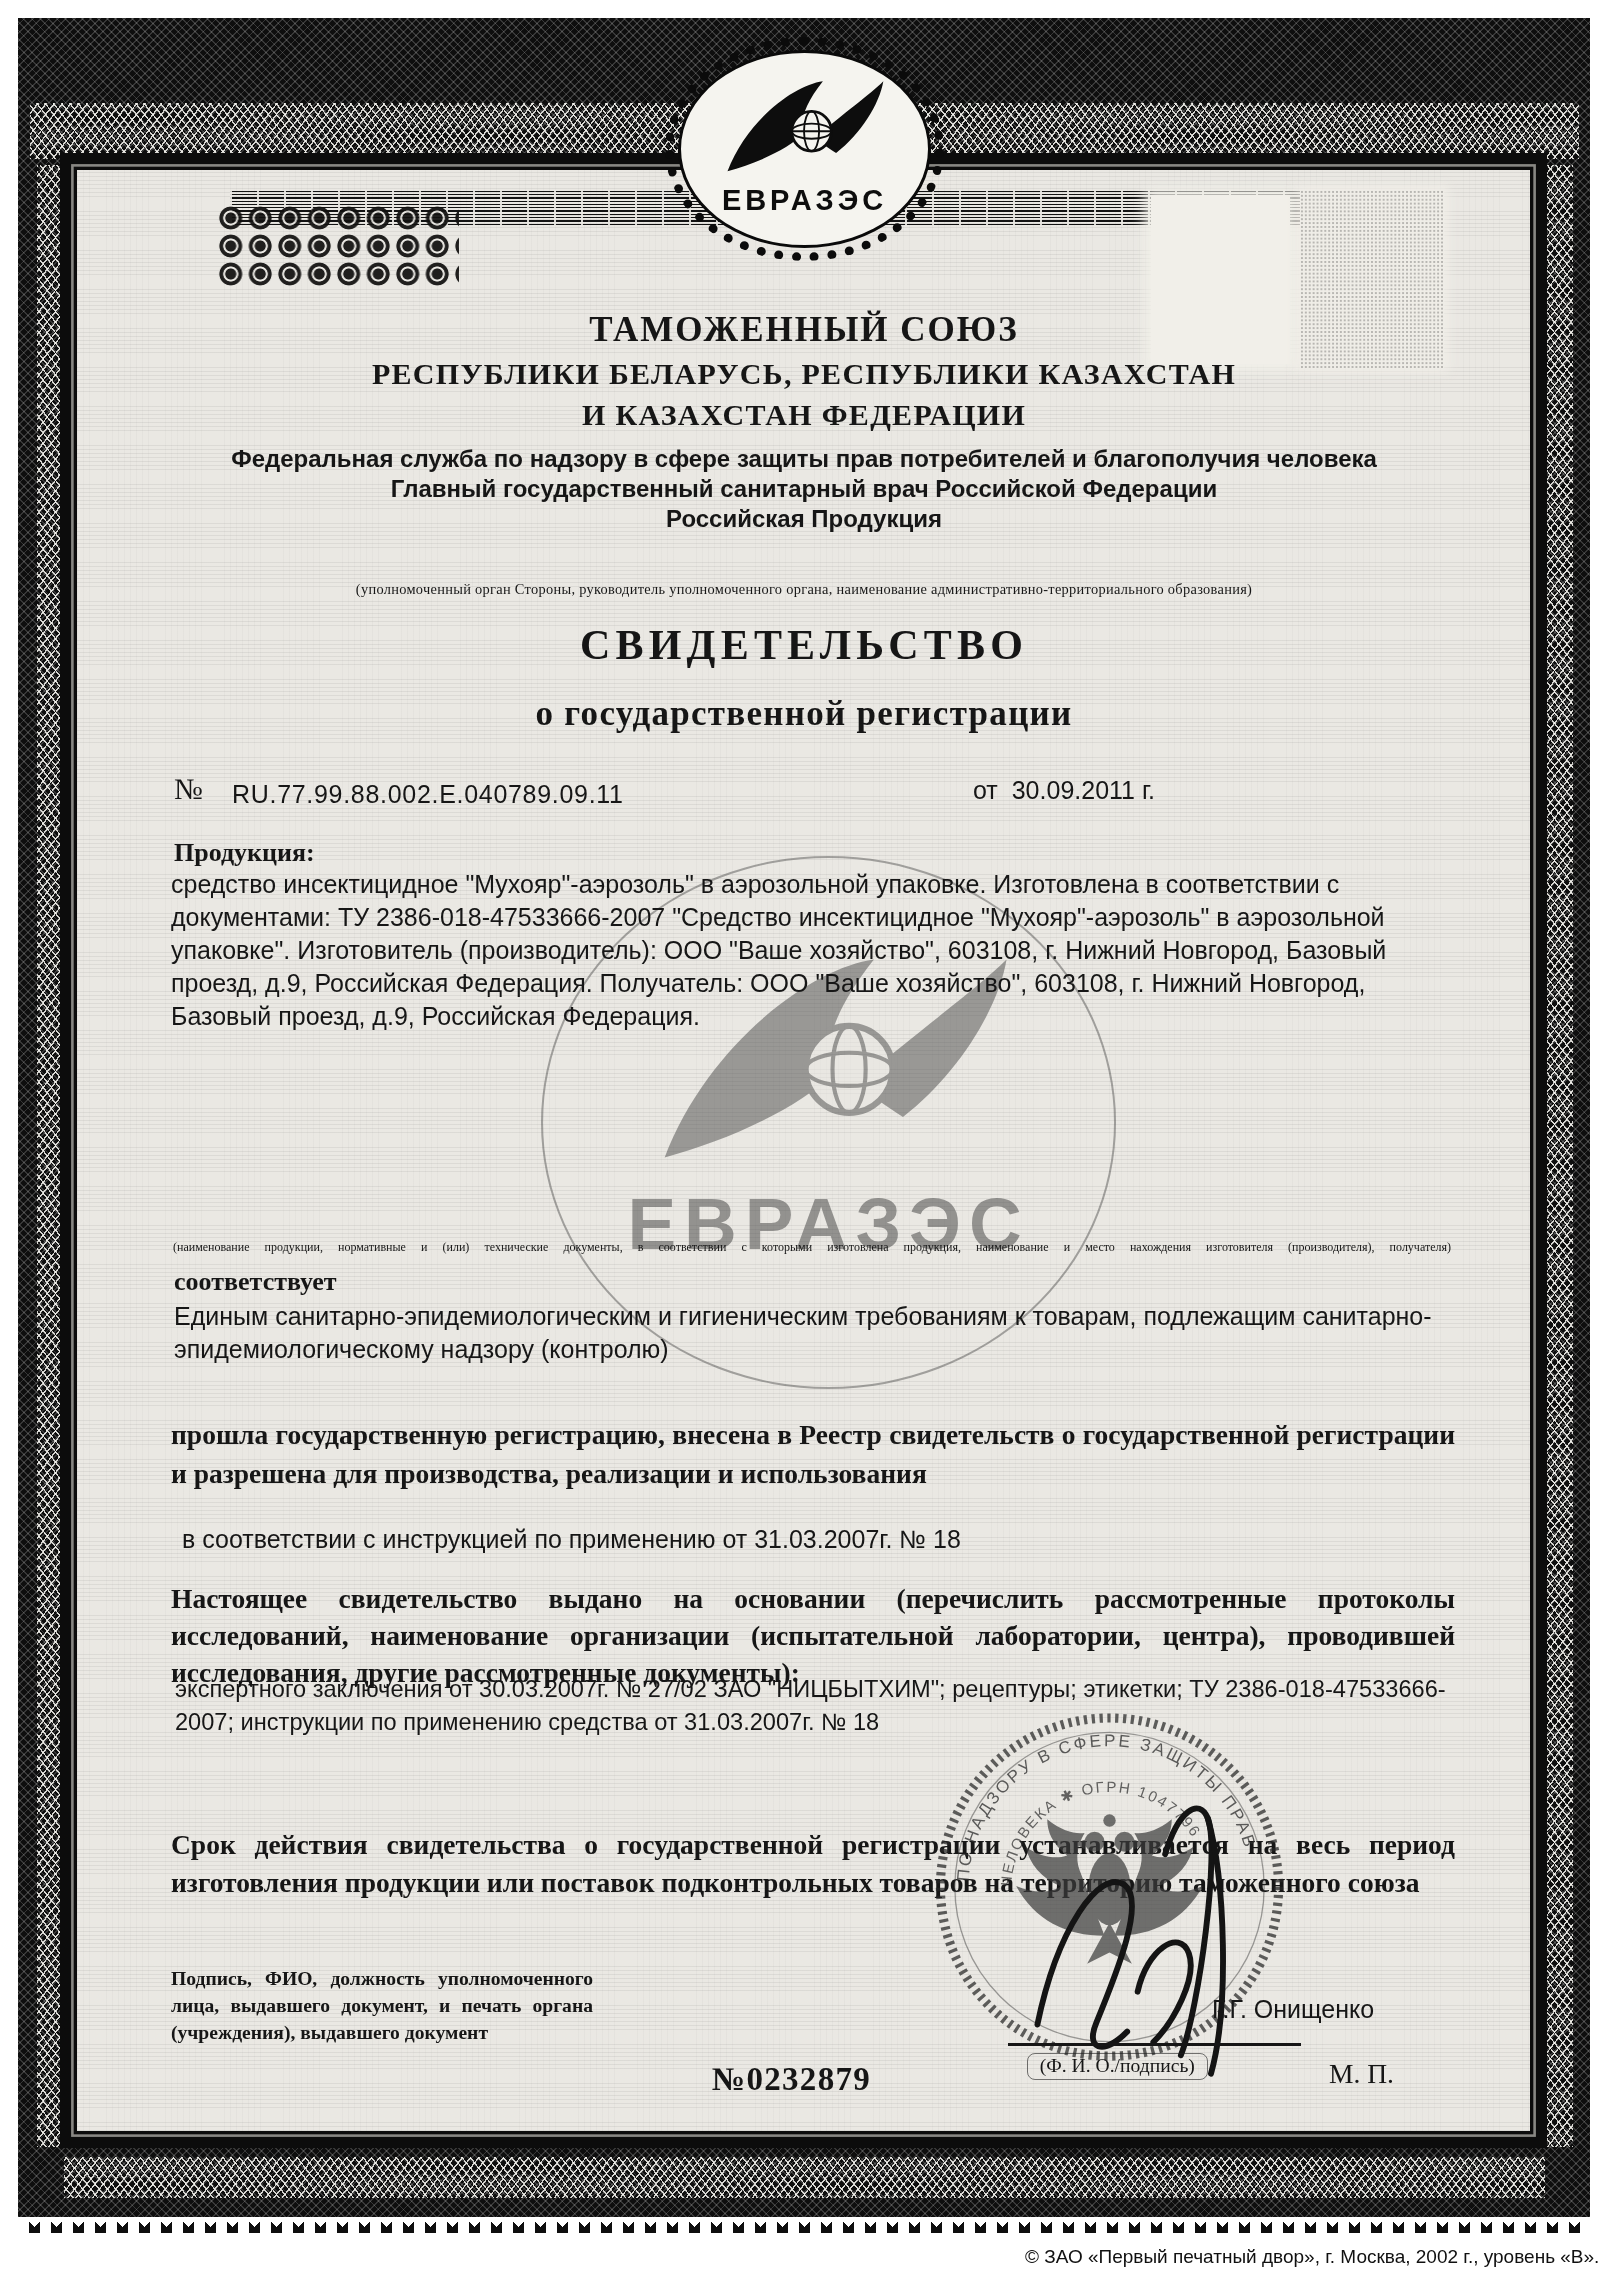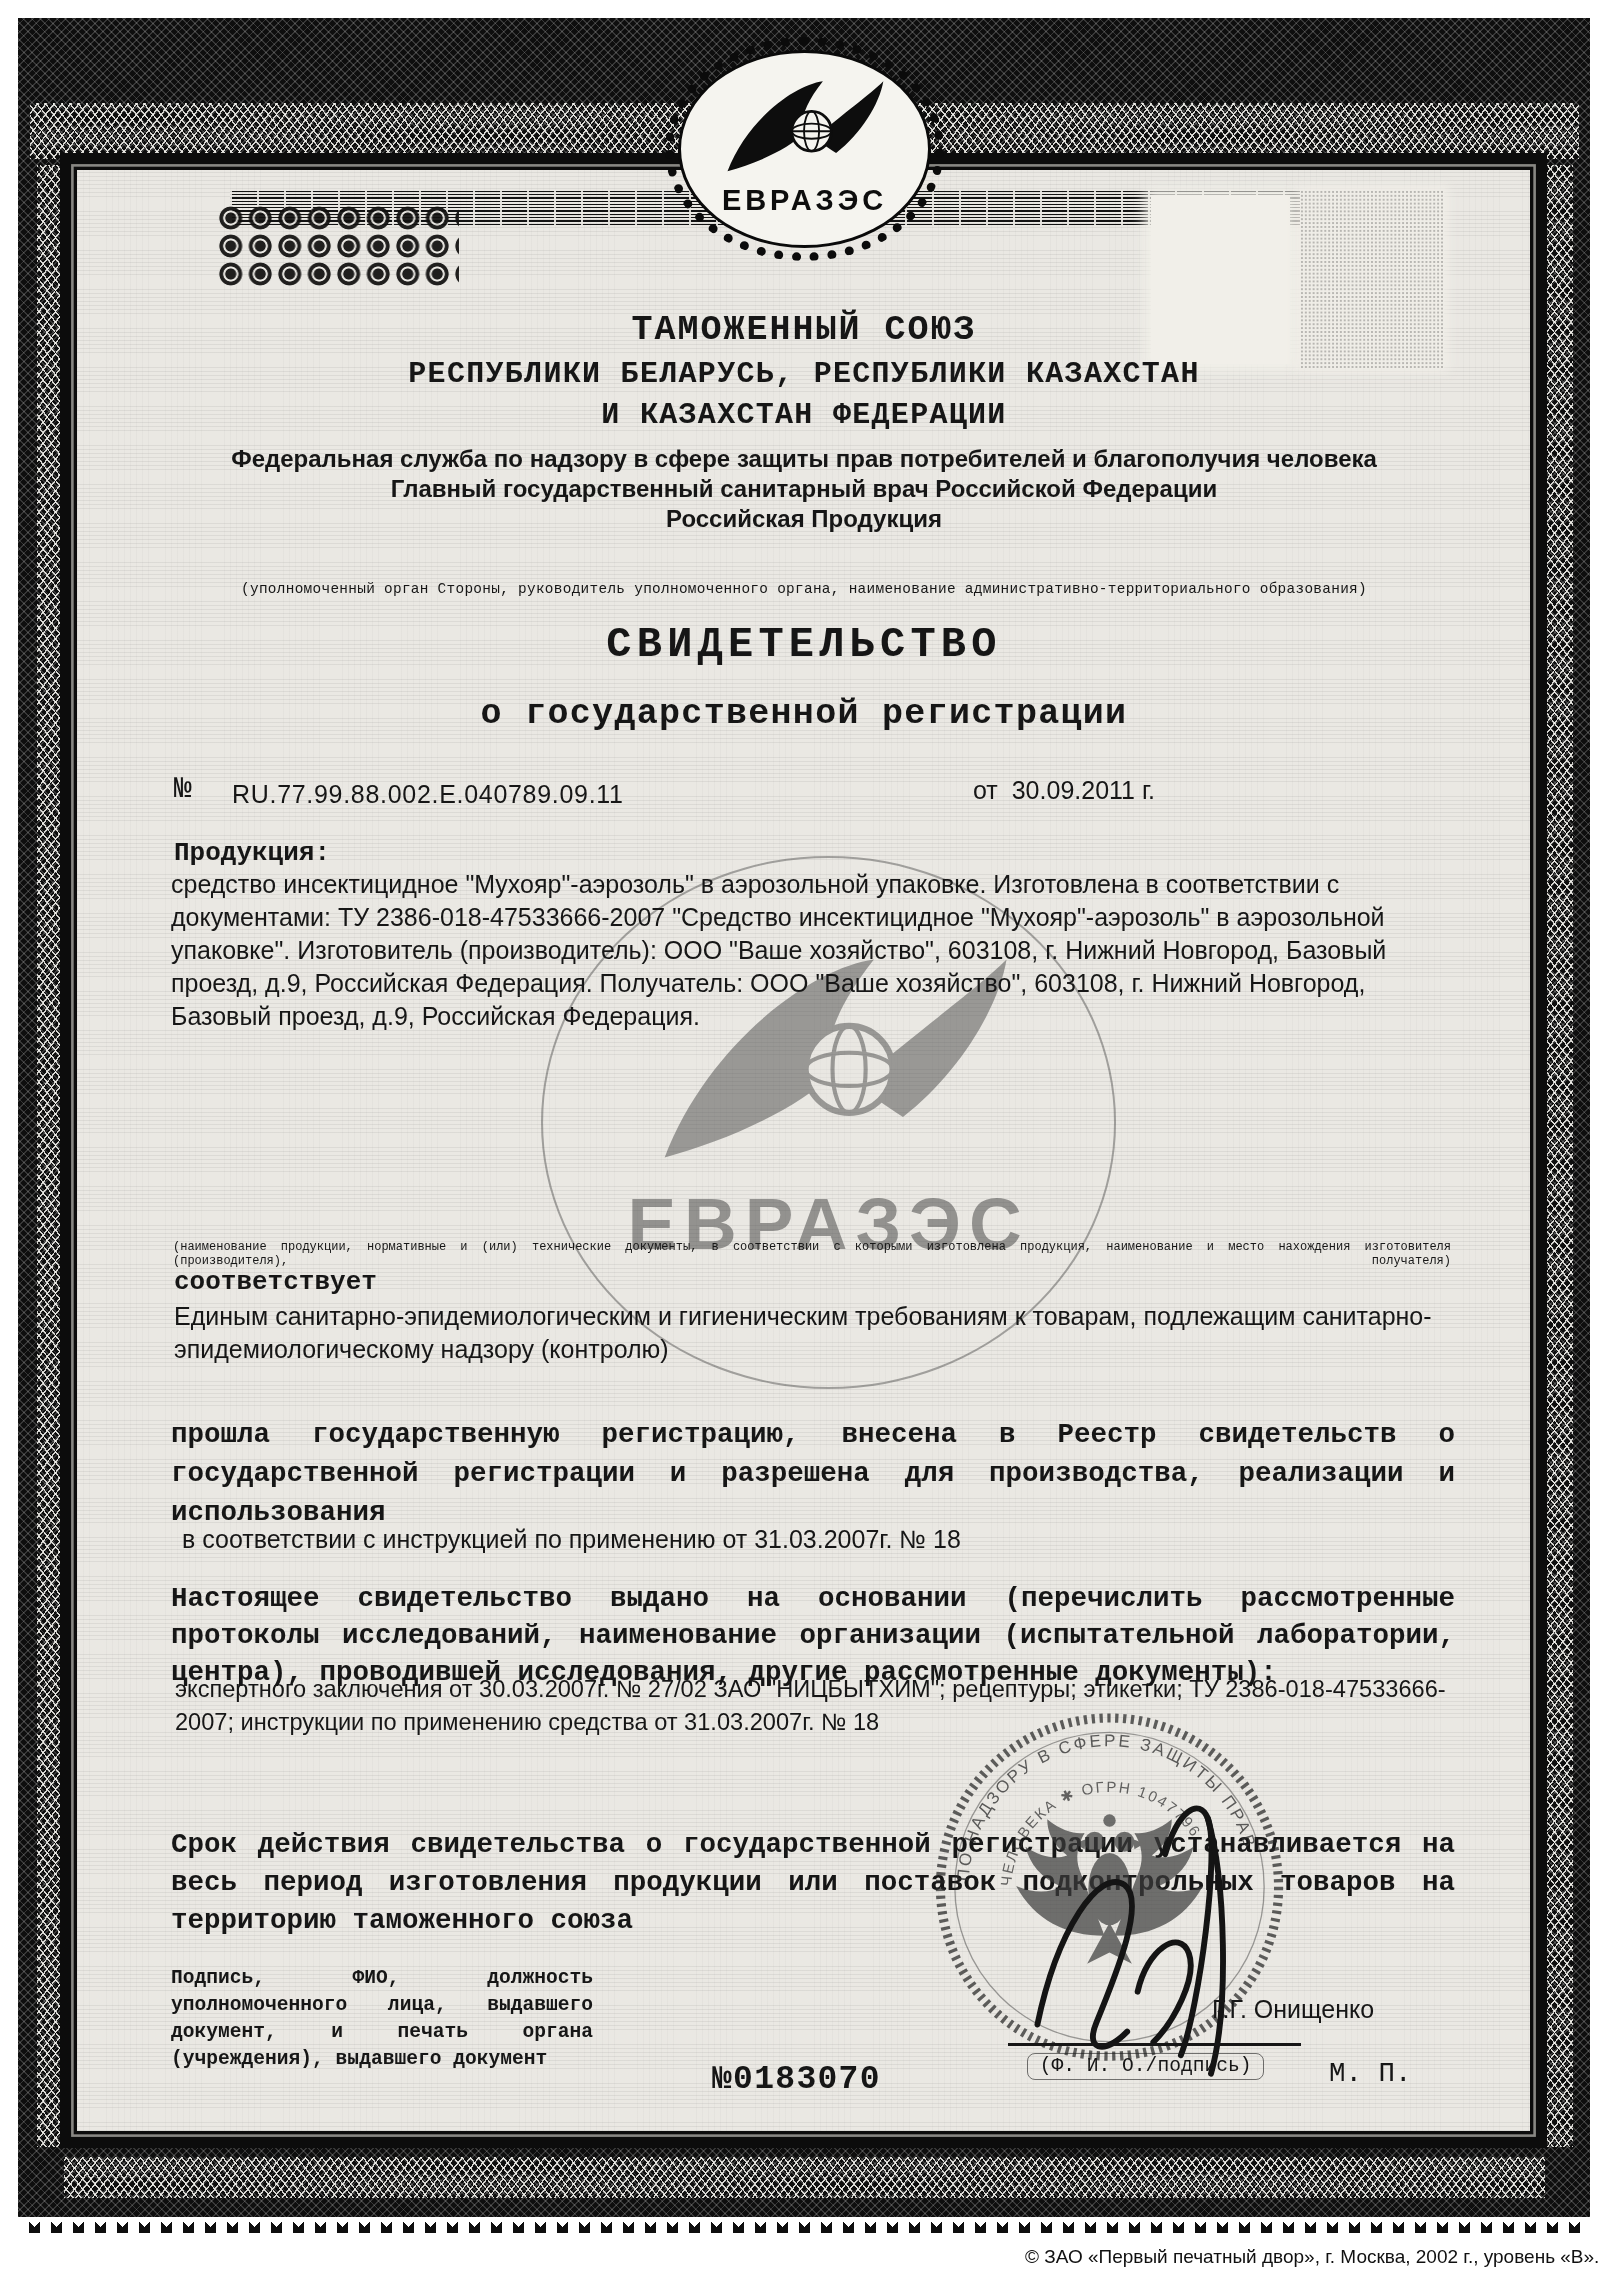--- a/index.html
+++ b/index.html
@@ -1,20 +1,20 @@
 <!DOCTYPE html>
 <html style="font-size:10.5px"><head>
 <meta charset="utf-8">
 <style>
   *{margin:0;padding:0;box-sizing:border-box}
   html,body{background:#ffffff}
   body{width:1623px;height:2295px;position:relative;overflow:hidden;color:#161616;
        font-family:"Liberation Serif",serif;}
   .abs{position:absolute}
-  .ser{font-family:Liberation Mono, monospace}
+  .ser{font-family:Liberation Serif, serif}
   .san{font-family:"Liberation Sans",sans-serif}
 
   
   .frame{left:18.3px;top:18.3px;width:1572px;height:2199px;background-color:#0e0e0e;
     background-image:
       repeating-linear-gradient(45deg,rgba(255,255,255,.17) 0 1.3px,transparent 1.3px 5.9px),
       repeating-linear-gradient(-45deg,rgba(255,255,255,.17) 0 1.3px,transparent 1.3px 5.9px);}
   .sawtooth{left:18.3px;top:2216px;width:1572px;height:17px;
     background-image:linear-gradient(-45deg,#0e0e0e 7.9px,transparent 0),
                      linear-gradient(45deg,#0e0e0e 7.9px,transparent 0);
@@ -213,17 +213,17 @@
     <path d="M268,395 C282,330 332,298 346,336 C360,374 322,442 292,472"></path>
     <path d="M310,185 C330,118 362,98 375,130 C394,178 362,420 334,492"></path>
     <path d="M375,130 C402,225 408,420 380,520"></path>
   </g>
 </svg>
 
 <div class="abs ser sign-label">Подпись, ФИО, должность уполномоченного лица, выдавшего документ, и печать органа (учреждения), выдавшего документ</div>
 <div class="abs san signer">Г.Г. Онищенко</div>
 <div class="abs sig-line"></div>
 <div class="abs ser sig-caption">(Ф. И. О./подпись)</div>
-<div class="abs ser blank-no">№0183070</div>
+<div class="abs ser blank-no">№0232879</div>
 <div class="abs ser mp">М. П.</div>
 
 <div class="abs san footer">© ЗАО «Первый печатный двор», г. Москва, 2002 г., уровень «В».</div>
 
 
 </body></html>

